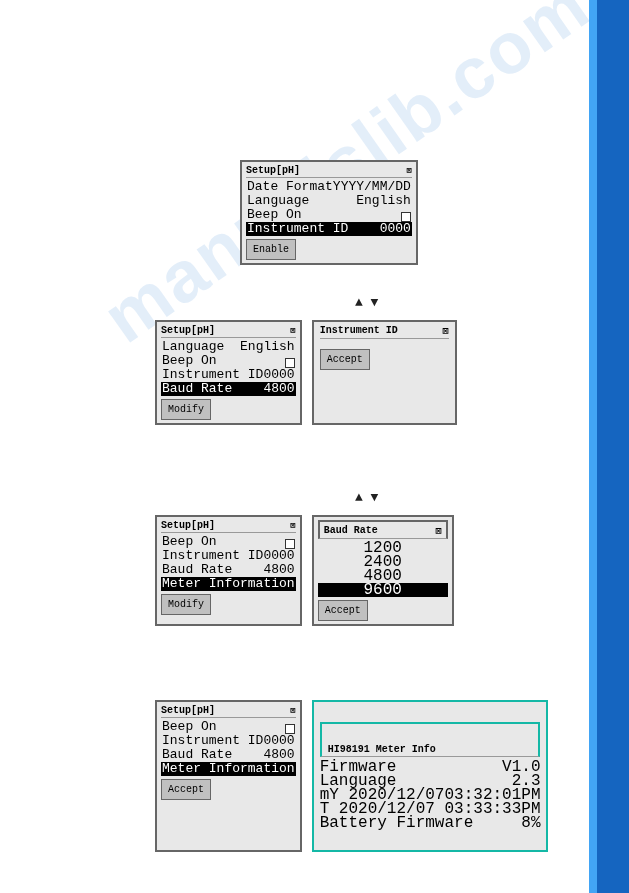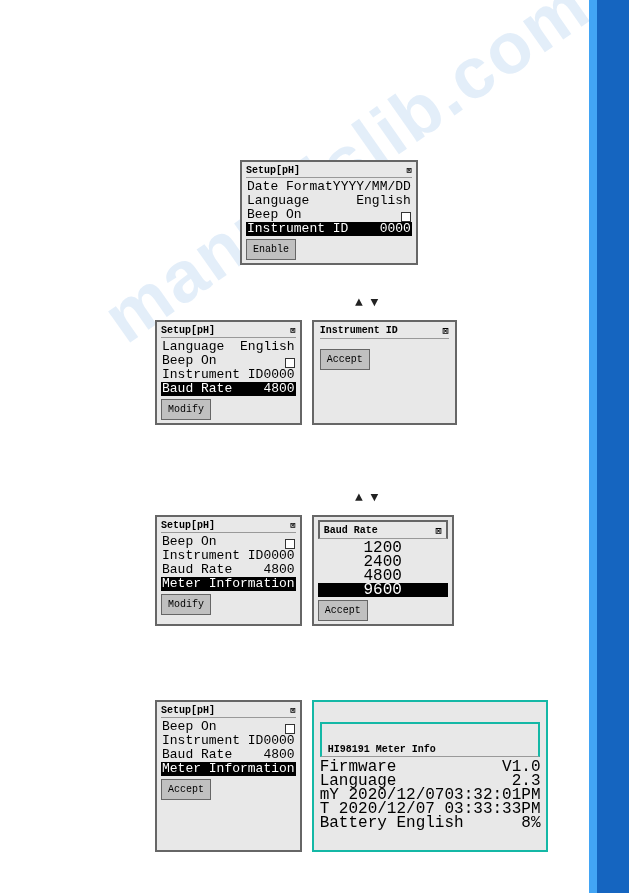--- a/index.html
+++ b/index.html
@@ -371,17 +371,17 @@
     </div>
     <div class="meter-info-row">
       <span class="mi-label">mY  2020/12/07</span>
       <span class="mi-value">03:32:01PM</span>
     </div>
     <div class="meter-info-row">
       <span class="mi-label">T    2020/12/07</span>
       <span class="mi-value">03:33:33PM</span>
     </div>
     <div class="meter-info-row">
-      <span class="mi-label">Battery English</span>
+      <span class="mi-label">Battery Firmware</span>
       <span class="mi-value">8%</span>
     </div>
   </div>
 </div>
 
 </body></html>

